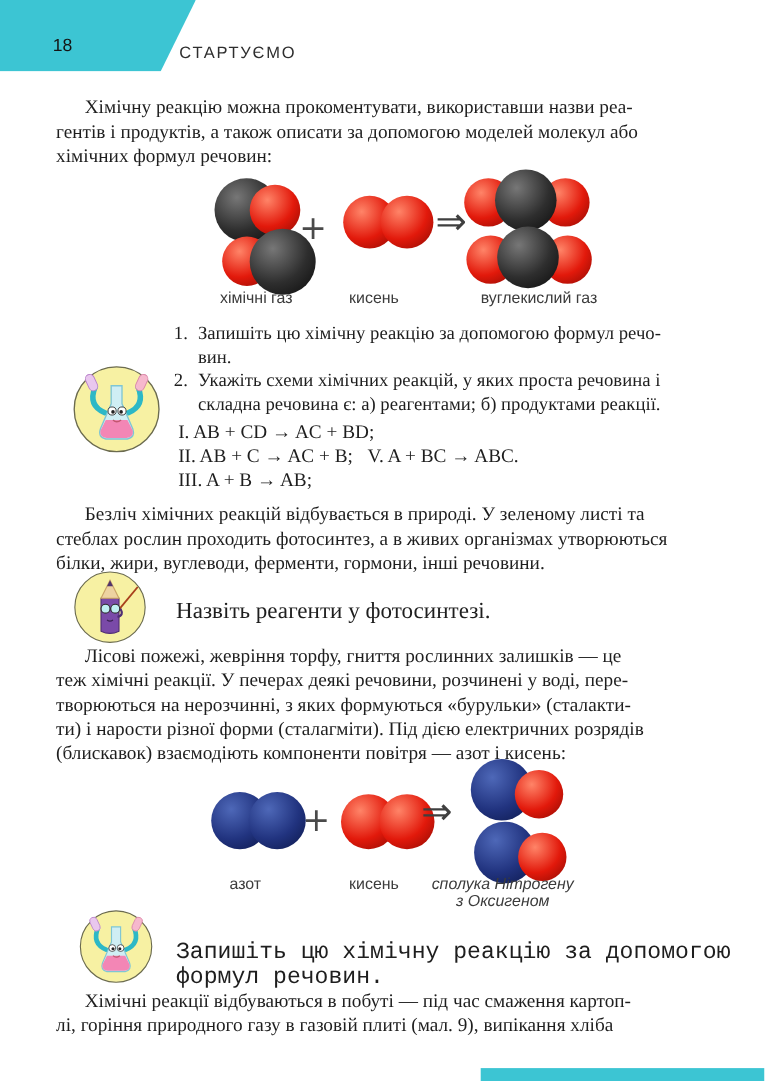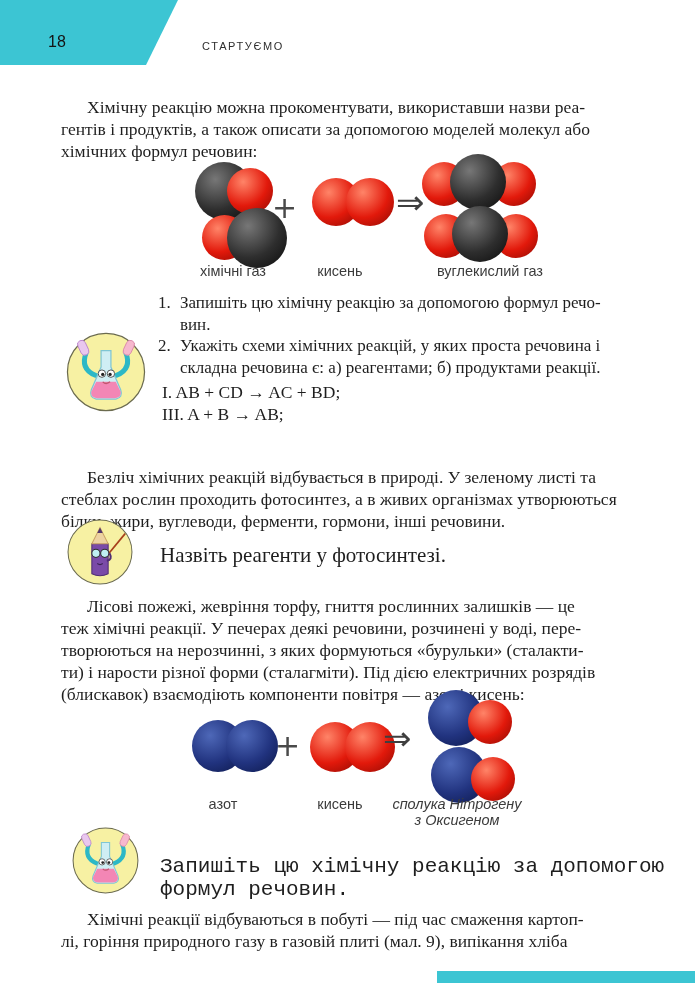--- a/index.html
+++ b/index.html
@@ -4,24 +4,24 @@
 <style>
   html,body{margin:0;padding:0;}
   body{width:695px;height:983px;position:relative;background:#ffffff;overflow:hidden;
        font-family:"Liberation Serif", serif;color:#1e1e1e;}
   
   .header-tab{position:absolute;left:0;top:0;width:200px;height:65px;background:#3cc5d3;
       clip-path:polygon(0 0,178px 0,146px 100%,0 100%);}
   .page-num{position:absolute;left:48px;top:33px;font-family:"Liberation Sans",sans-serif;
       font-size:16px;color:#141414;}
   .header-title{position:absolute;left:163px;top:40px;font-family:"Liberation Sans",sans-serif;
-      font-size:11px;letter-spacing:1.6px;color:#2e2e2e;margin-left:39px;}
+      font-size:15px;letter-spacing:1.6px;color:#2e2e2e;}
   
-  .para{position:absolute;left:61px;width:602px;font-size:17.5px;line-height:22px;
-      white-space:pre-line;text-indent:26px;margin-top:10px;}
+  .para{position:absolute;left:51px;width:602px;font-size:17.5px;line-height:22px;
+      white-space:pre-line;text-indent:26px;}
   
   .diagram{position:absolute;}
   .sphere{position:absolute;border-radius:50%;}
   .sp-black{background:radial-gradient(circle at 35% 30%, #777 0%, #2e2e2e 55%, #0e0e0e 95%);}
   .sp-red{background:radial-gradient(circle at 35% 30%, #ff8468 0%, #e2190b 55%, #950b03 95%);}
   .sp-blue{background:radial-gradient(circle at 35% 30%, #4e68b8 0%, #21337f 55%, #0e1a4e 95%);}
   .op-plus{position:absolute;font-family:"DejaVu Sans",sans-serif;font-size:30px;color:#4a4a4a;}
   .op-arrow{position:absolute;font-family:"DejaVu Sans",sans-serif;font-size:34px;color:#3f3f3f;}
   .mol-label{position:absolute;font-family:"Liberation Sans",sans-serif;font-size:14.5px;
       color:#3c3c3c;text-align:center;white-space:pre-line;}
@@ -97,20 +97,24 @@
       <span class="itxt">Укажіть схеми хімічних реакцій, у яких проста речовина і
 складна речовина є: а) реагентами; б) продуктами реакції.</span>
     </div>
   </div>
 
   <div class="equations">
     <div class="eq-row">
       <span class="eq-cell">I. AB + CD → AC + BD;</span>
     </div>
     <div class="eq-row">
+      <span class="eq-cell">II. AB + C → AC + B;</span>
+      <span class="eq-cell"> V. A + BC → ABC.</span>
+    </div>
+    <div class="eq-row">
       <span class="eq-cell">III. A + B → AB;</span>
       <span class="eq-cell"></span>
     </div>
   </div>
 
   <div class="para" style="top:456px;">Безліч хімічних реакцій відбувається в природі. У зеленому листі та
 стеблах рослин проходить фотосинтез, а в живих організмах утворюються
 білки, жири, вуглеводи, ферменти, гормони, інші речовини.</div>
 
   <svg class="mascot" style="left:66px;top:518px;width:68px;height:68px;" viewBox="0 0 100 100">

